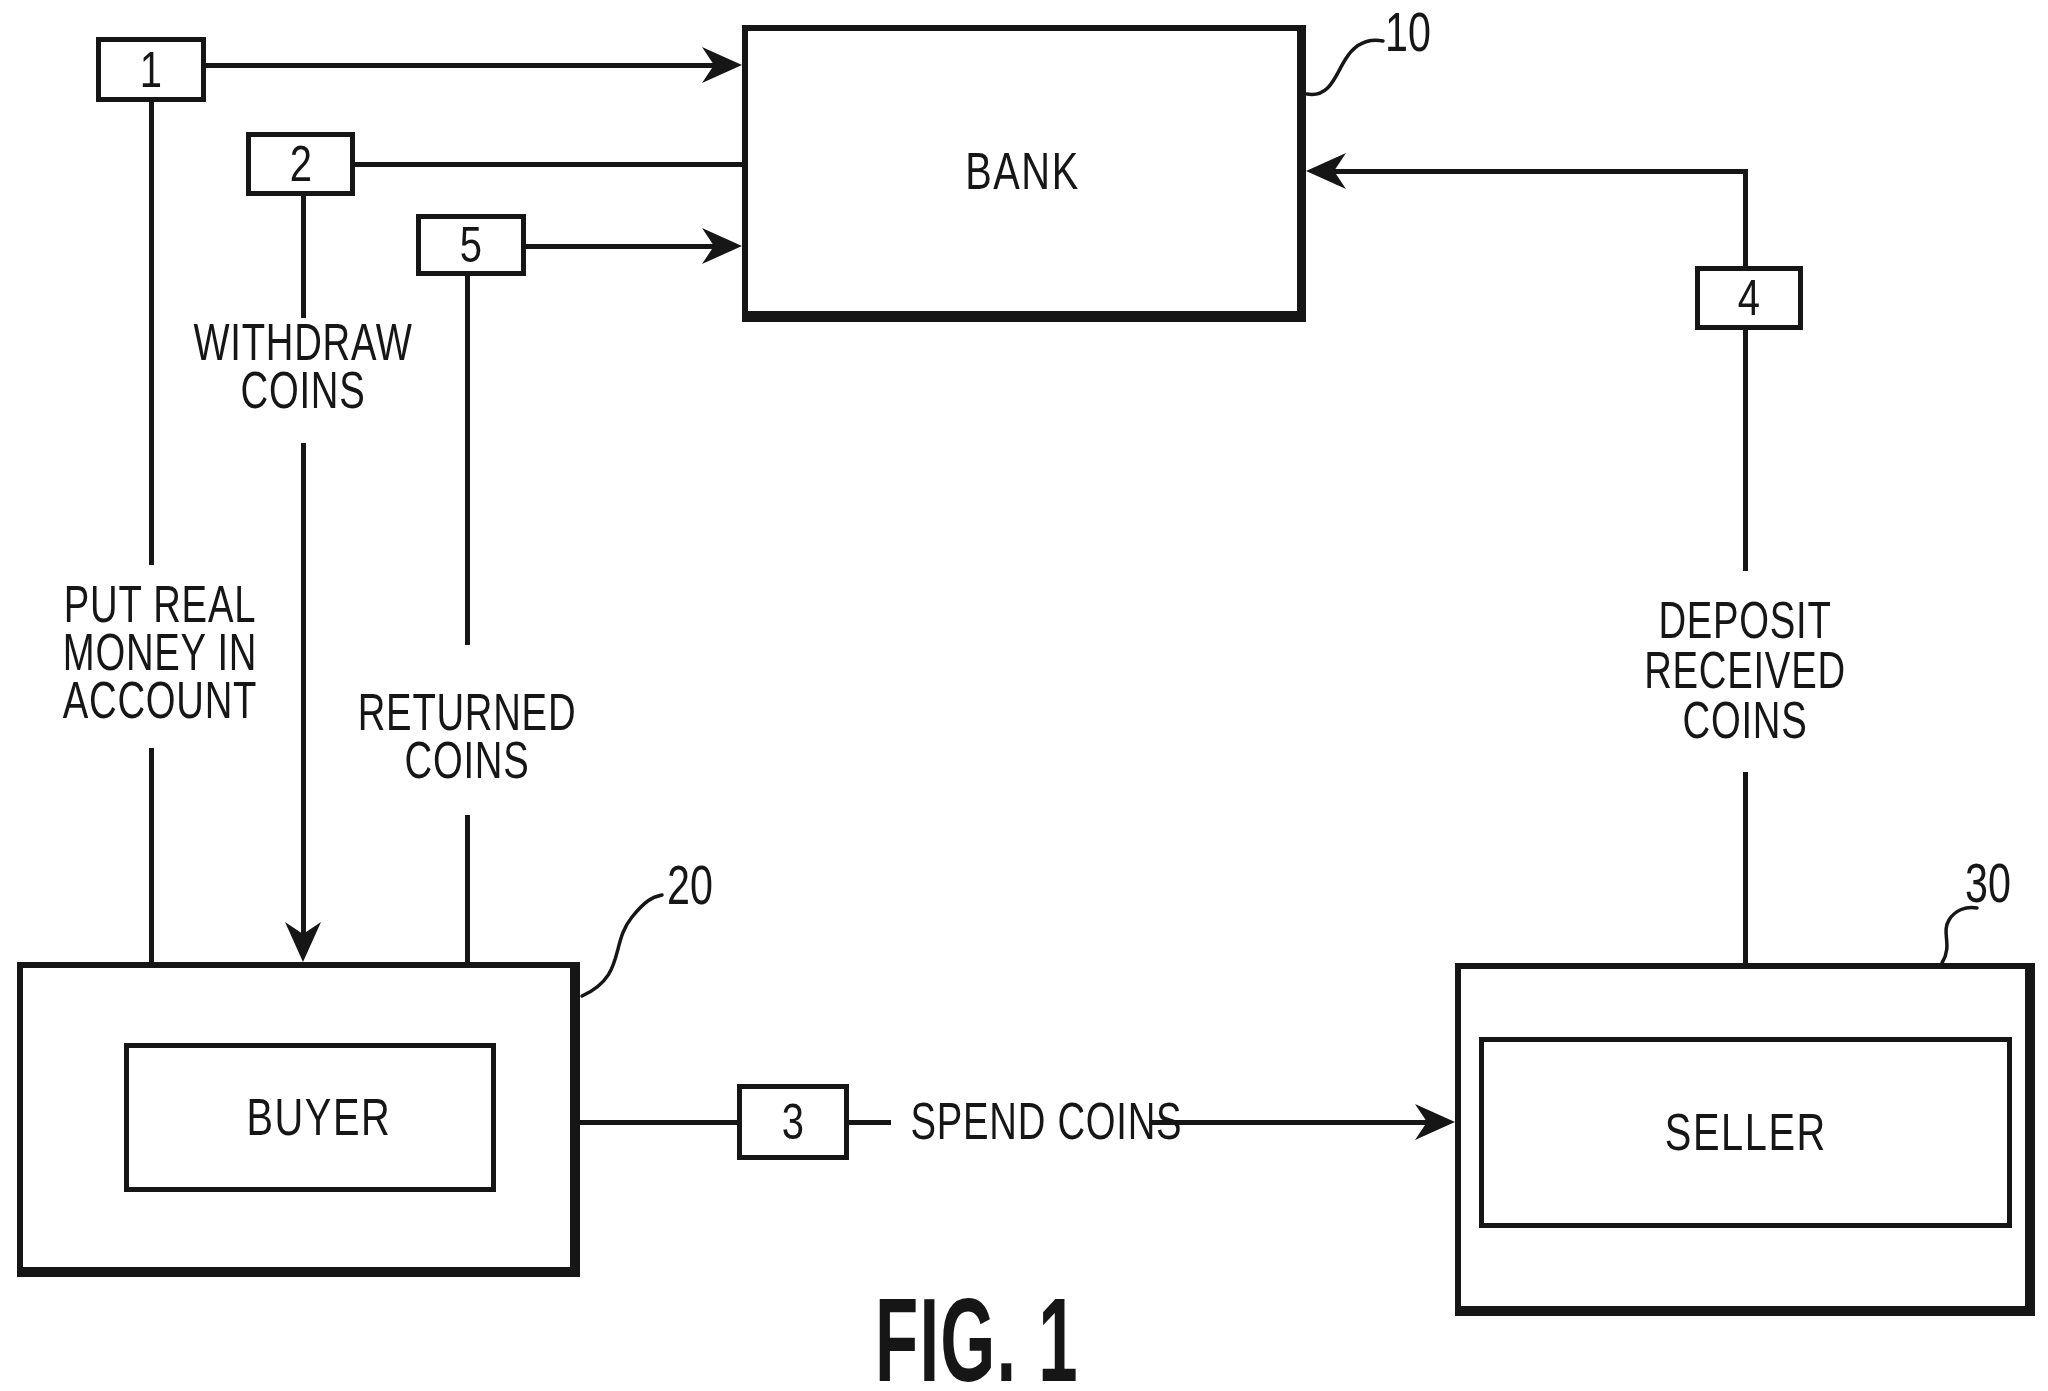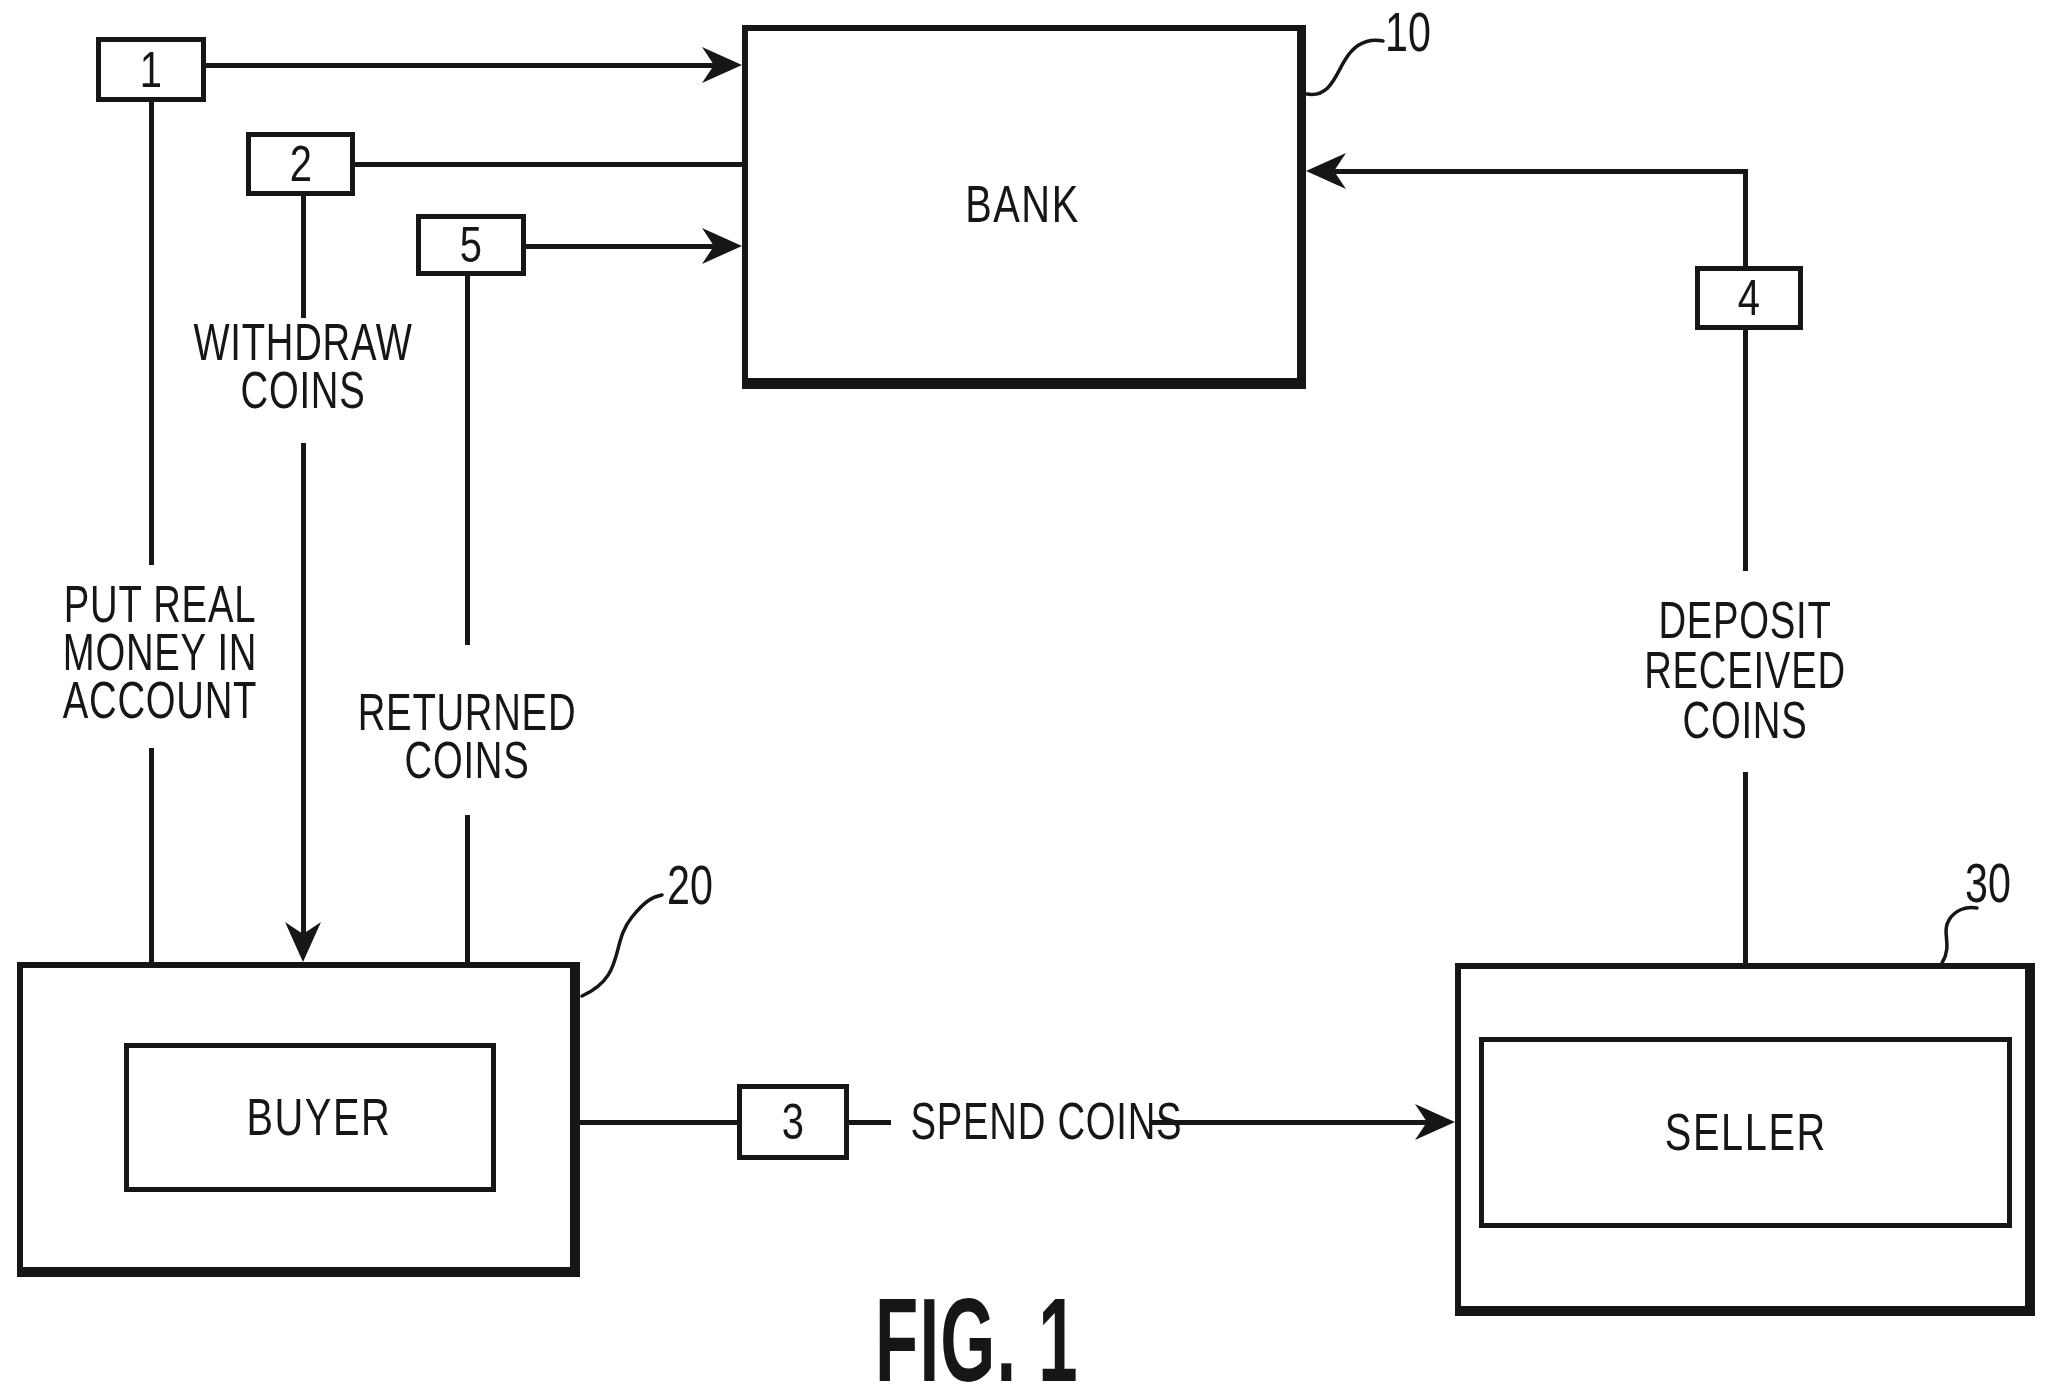--- a/index.html
+++ b/index.html
@@ -75,21 +75,21 @@
     <polygon class="ink" points="742,65 702,47 714,65 702,83"></polygon>
     <polygon class="ink" points="742,246 702,228 714,246 702,264"></polygon>
     <polygon class="ink" points="1306,171 1346,153 1334,171 1346,189"></polygon>
     <polygon class="ink" points="303,962 285,922 303,934 321,922"></polygon>
     <polygon class="ink" points="1455,1122 1415,1104 1427,1122 1415,1140"></polygon>
     <path class="curve" d="M 1307,94 C 1330,98 1336,74 1345,60 C 1354,45 1367,38 1383,41"></path>
     <path class="curve" d="M 582,996 C 626,976 610,944 632,917 C 645,901 652,897 662,895"></path>
     <path class="curve" d="M 1942,963 C 1953,945 1941,933 1949,920 C 1955,910 1966,906 1977,908"></path>
   </svg>
 
-  <div class="box bank" style="left:742px;top:25px;width:564px;height:364px;">
+  <div class="box bank" style="left:742px;top:25px;width:564px;height:297px;">
     <span class="node-label">BANK</span>
   </div>
   <div class="ref" style="left:1368px;top:5px;width:80px;">10</div>
 
   <div class="box" style="left:96px;top:37px;width:110px;height:65px;">
     <span class="num">1</span>
   </div>
   <div class="box" style="left:246px;top:132px;width:109px;height:64px;">
     <span class="num">2</span>
   </div>

